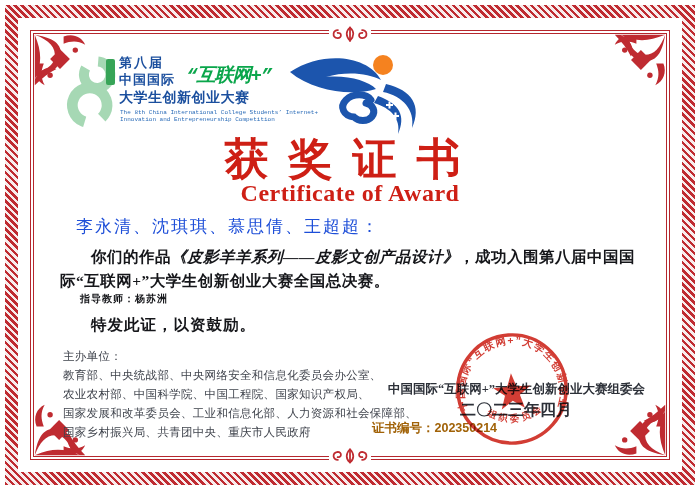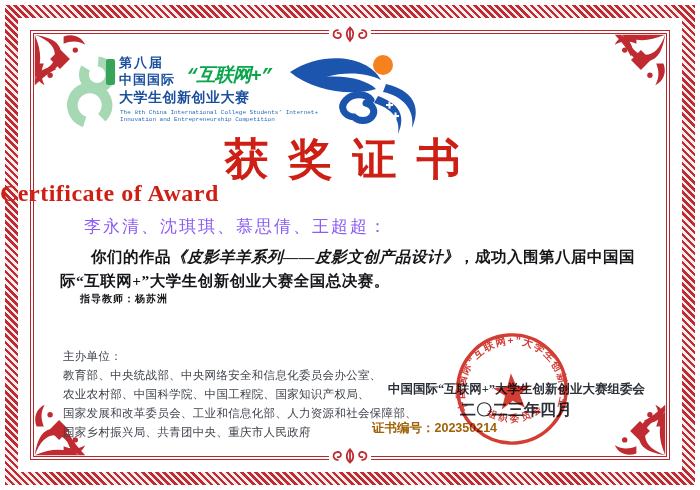--- a/index.html
+++ b/index.html
@@ -28,24 +28,24 @@
   .lt .l3{font-size:14px;letter-spacing:.5px;margin-top:4px;}
   .hl{position:absolute;left:122px;top:6px;color:#0aa64b;font-size:19px;font-weight:bold;
       font-style:italic;letter-spacing:-1px;white-space:nowrap;}
   .eng{position:absolute;left:56px;top:53px;color:#2b6cb8;font-size:6px;line-height:7px;white-space:nowrap;}
   
   .logoC{position:absolute;left:286px;top:50px;width:152px;height:88px;}
   .logoC svg{width:100%;height:100%;}
   
   .titleCn{position:absolute;left:0;top:130px;width:100%;text-align:center;color:#ce1f15;
            font-size:44px;font-weight:bold;letter-spacing:20px;padding-left:5px;box-sizing:border-box;}
-  .titleEn{position:absolute;left:0;top:180px;width:100%;color:#ce1f15;
+  .titleEn{position:absolute;left:0;top:180px;width:100%;text-align:center;color:#ce1f15;
            font-size:24px;font-weight:bold;letter-spacing:.5px;}
   
-  .recipients{position:absolute;left:84px;top:215px;font-size:17px;color:#8b5cf6;letter-spacing:2px;}
+  .recipients{position:absolute;left:76px;top:215px;font-size:17px;color:#1d4ed8;letter-spacing:2px;}
   .para{position:absolute;left:60px;top:245px;width:582px;font-size:15.5px;font-weight:bold;
         color:#15161a;line-height:24px;text-indent:2em;letter-spacing:.5px;}
   .para .work{font-style:italic;}
   .mentor{position:absolute;left:60px;top:292px;font-size:10px;font-weight:bold;color:#15161a;
           text-indent:2em;letter-spacing:1px;}
   .issue{position:absolute;left:60px;top:315px;font-size:15.5px;font-weight:bold;color:#15161a;
          text-indent:2em;letter-spacing:1px;}
   
   .host{position:absolute;left:63px;top:347px;font-family:"Liberation Sans", sans-serif;
         font-size:11.5px;color:#3f434c;line-height:19px;letter-spacing:.3px;}
@@ -170,20 +170,21 @@
       </g>
     </svg>
   </div>
 
   <div class="titleCn">获奖证书</div>
   <div class="titleEn">Certificate of Award</div>
 
   <div class="recipients">李永清、沈琪琪、慕思倩、王超超：</div>
   <div class="para"><span>你们的作品</span><span class="work">《皮影羊羊系列——皮影文创产品设计》</span><span>，成功入围第八届中国国际“互联网+”大学生创新创业大赛全国总决赛。</span></div>
   <div class="mentor">指导教师：杨苏洲</div>
+  <div class="issue">特发此证，以资鼓励。</div>
 
   <div class="host">
     <div>主办单位：</div>
     <div>教育部、中央统战部、中央网络安全和信息化委员会办公室、</div>
     <div>农业农村部、中国科学院、中国工程院、国家知识产权局、</div>
     <div>国家发展和改革委员会、工业和信息化部、人力资源和社会保障部、</div>
     <div>国家乡村振兴局、共青团中央、重庆市人民政府</div>
   </div>
 
   <div class="committee">中国国际“互联网+”大学生创新创业大赛组委会</div>

